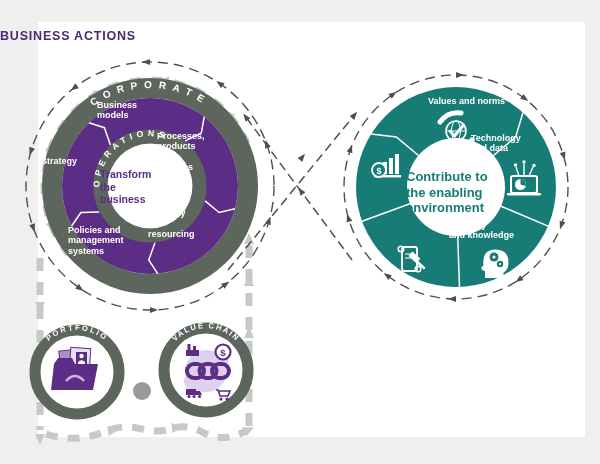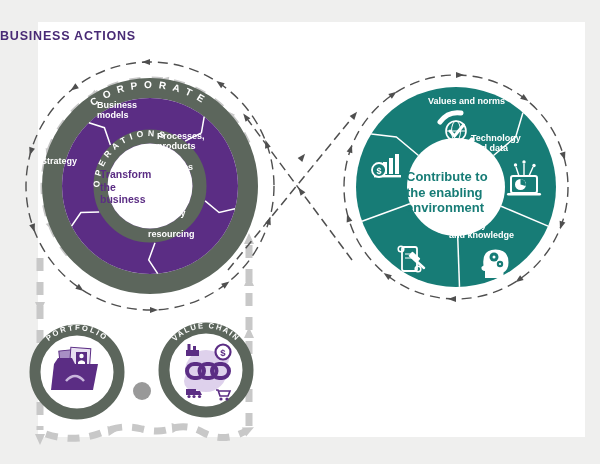--- a/index.html
+++ b/index.html
@@ -229,20 +229,23 @@
 
   <div class="lbl" style="left:97px;top:100px;width:100px;">Business
 models</div>
   <div class="lbl" style="left:157px;top:131px;width:100px;">Processes,
 products
 and
 services</div>
   <div class="lbl" style="left:148px;top:208px;width:100px;">Capacity
 and
 resourcing</div>
+  <div class="lbl" style="left:68px;top:225px;width:100px;">Policies and
+management
+systems</div>
   <div class="lbl" style="left:41px;top:156px;width:100px;">Strategy</div>
   <div class="lbl center-left" style="left:100px;top:168px;width:100px;">Transform
 the
 business</div>
 
   <div class="lbl" style="left:428px;top:96px;width:100px;">Values and norms</div>
   <div class="lbl" style="left:471px;top:133px;width:100px;">Technology
 and data</div>
   <div class="lbl" style="left:449px;top:220px;width:100px;">Capacity
 and knowledge</div>

